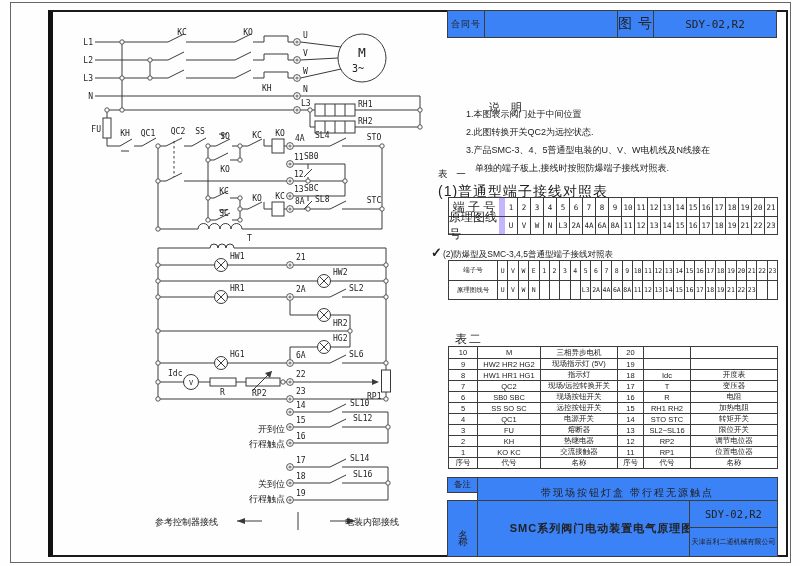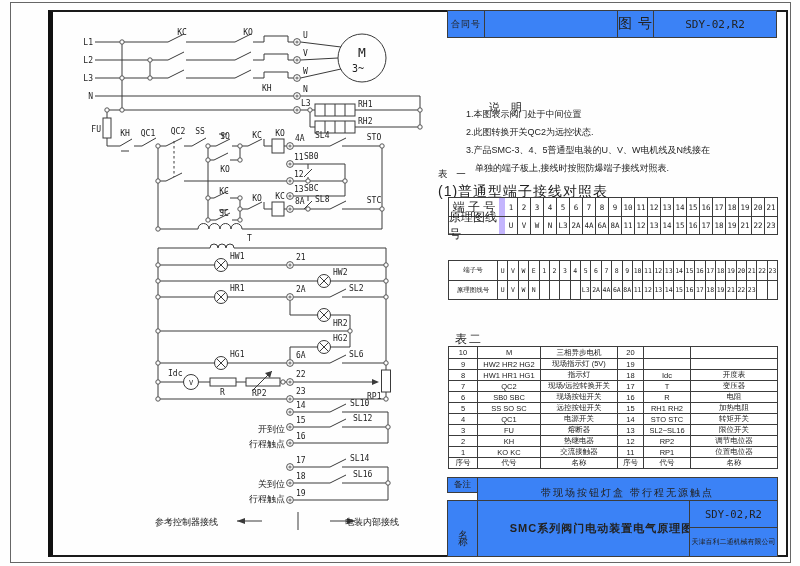--- a/index.html
+++ b/index.html
@@ -390,20 +390,23 @@
           <div class="tcell">17</div>
           <div class="tcell">18</div>
           <div class="tcell">19</div>
           <div class="tcell">21</div>
           <div class="tcell">22</div>
           <div class="tcell">23</div>
         </div>
     </div>
   </div>
 
+  <div class="abs" id="t1b-caption-wrap">
+    <span id="t1b-check">✓</span><span>(2)防爆型及SMC-3,4,5普通型端子接线对照表</span>
+  </div>
   <div class="abs ttable" id="t1b-table">
     <div class="trow">
       <div class="tlabel">端子号</div>
       <div class="tcells mono">
           <div class="tcell">U</div>
           <div class="tcell">V</div>
           <div class="tcell">W</div>
           <div class="tcell">E</div>
           <div class="tcell">1</div>
           <div class="tcell">2</div>

